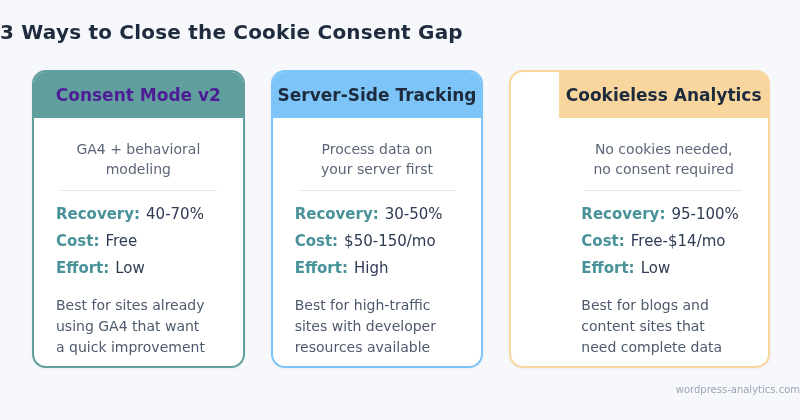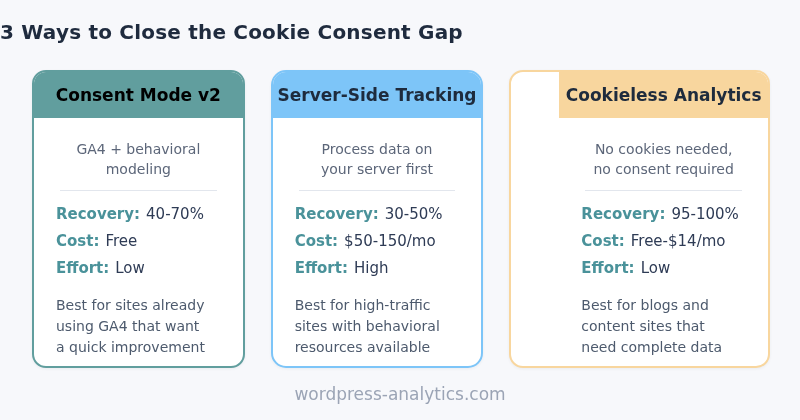--- a/index.html
+++ b/index.html
@@ -29,31 +29,31 @@
     flex: 1;
     height: 298px;
     background: #ffffff;
     border: 2px solid;
     border-radius: 14px;
     box-sizing: border-box;
     overflow: hidden;
     box-shadow: 0 1px 3px rgba(30,43,61,0.06);
   }
   .card--teal   { border-color: #619e9e; }
-  .card--blue   { border-color: #7dc5f8; border-radius: 15px; }
+  .card--blue   { border-color: #7dc5f8; }
   .card--orange { border-color: #f8d69e; padding-left: 48px; }
   .card__header {
     height: 46px;
     display: flex;
     align-items: center;
     justify-content: center;
     font-weight: bold;
     font-size: 17px;
   }
-  .card--teal   .card__header { background: #619e9e; color: #000000; }
+  .card--teal   .card__header { background: #619e9e; color: #4c1d95; }
   .card--blue   .card__header { background: #7dc5f8; color: #1e2b3d; }
   .card--orange .card__header { background: #f8d69e; color: #1e2b3d; }
   .card__body { padding: 12px 22px 0; }
   .card__subtitle {
     margin: 9px 0 0;
     text-align: center;
     color: #5c6679;
     font-size: 14px;
     line-height: 20px;
     white-space: pre-line;
@@ -68,23 +68,23 @@
   .stat__value { color: #2e3b55; }
   .card__bestfor {
     margin: 18px 0 0;
     color: #4d5a6d;
     font-size: 14px;
     line-height: 21px;
     white-space: pre-line;
   }
   .footer {
     margin-top: 16px;
-    text-align: center;
+    text-align: right;
     color: #9ba4b5;
-    font-size: 17px;
+    font-size: 10px;
   }
 </style>
 </head>
 <body>
 
 <div class="page">
   <h1 class="title">3 Ways to Close the Cookie Consent Gap</h1>
 
   <div class="cards">
 
@@ -122,21 +122,21 @@
         <div class="stat">
           <span class="stat__label">Recovery:</span><span class="stat__value">30-50%</span>
         </div>
         <div class="stat">
           <span class="stat__label">Cost:</span><span class="stat__value">$50-150/mo</span>
         </div>
         <div class="stat">
           <span class="stat__label">Effort:</span><span class="stat__value">High</span>
         </div>
         <p class="card__bestfor">Best for high-traffic
-sites with behavioral
+sites with developer
 resources available</p>
       </div>
     </section>
 
     <section class="card card--orange">
       <header class="card__header">
         <span>Cookieless Analytics</span>
       </header>
       <div class="card__body">
         <p class="card__subtitle">No cookies needed,

